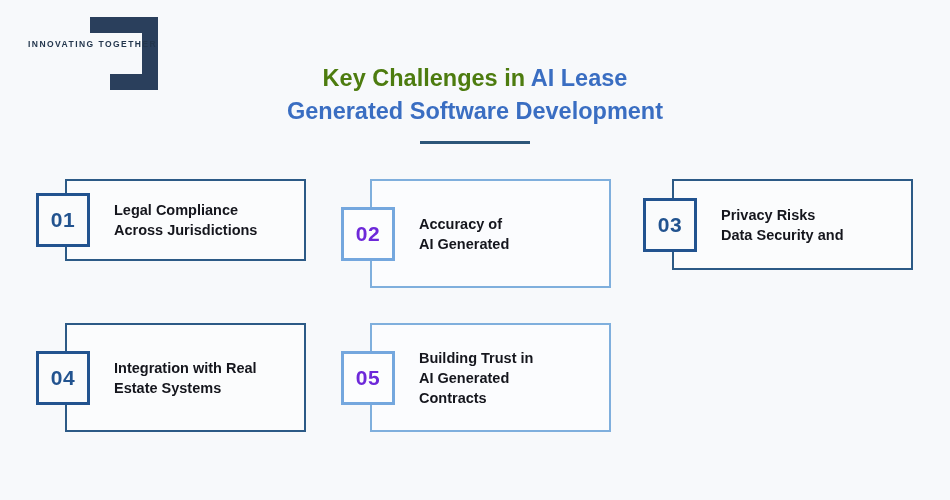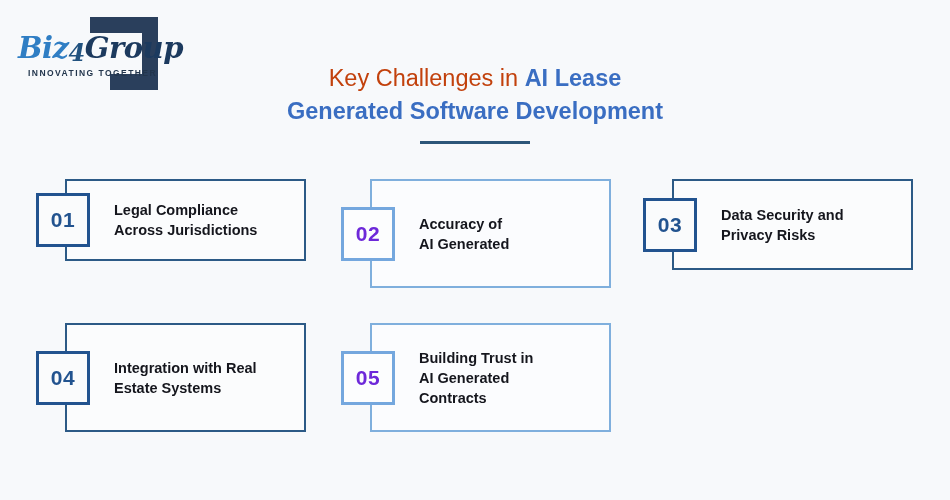--- a/index.html
+++ b/index.html
@@ -73,22 +73,22 @@
     top: 62px;
     width: 480px;
     text-align: center;
   }
   .head-line {
     font-size: 23.5px;
     line-height: 33px;
     white-space: nowrap;
   }
   .head-plain {
-    color: #c2410c;
-    font-weight: 400;
+    color: #4d7c0f;
+    font-weight: 700;
     margin-top: 28px;
   }
   .head-accent {
     color: #3a6ec2;
     font-weight: 700;
   }
   #heading-rule {
     width: 110px;
     height: 3px;
     background: #2c5679;
@@ -144,23 +144,20 @@
 </style>
 </head>
 <body>
 
 <div id="logo">
   <svg id="logo-mark" viewBox="0 0 68 73" xmlns="http://www.w3.org/2000/svg">
     <path d="M0 0 H68 V73 H52 V16 H0 Z" fill="#2a3f5c"></path>
     <path d="M52 48 H68 V73 H20 V57 H52 Z" fill="#2a3f5c"></path>
   </svg>
   <div id="logo-text-wrap">
-    <div id="logo-wordmark">
-      <span class="lw-biz">Biz</span><span class="lw-four">4</span><span class="lw-group">Group</span>
-    </div>
     <div id="logo-tagline">INNOVATING TOGETHER</div>
   </div>
 </div>
 
 <div id="heading">
   <div class="head-line"><span class="head-plain">Key Challenges in </span><span class="head-accent">AI Lease</span></div>
   <div class="head-line"><span class="head-accent">Generated Software Development</span></div>
   <div id="heading-rule"></div>
 </div>
 
@@ -176,22 +173,22 @@
   <div class="card-badge">02</div>
   <div class="card-text">
     <span>Accuracy of</span>
     <span>AI Generated</span>
   </div>
 </div>
 
 <div class="card" style="left:672px; top:179px; width:241px; height:91px;">
   <div class="card-badge">03</div>
   <div class="card-text">
+    <span>Privacy Risks</span>
     <span>Data Security and</span>
-    <span>Privacy Risks</span>
   </div>
 </div>
 
 <div class="card" style="left:65px; top:323px; width:241px; height:109px;">
   <div class="card-badge">04</div>
   <div class="card-text">
     <span>Integration with Real</span>
     <span>Estate Systems</span>
   </div>
 </div>

